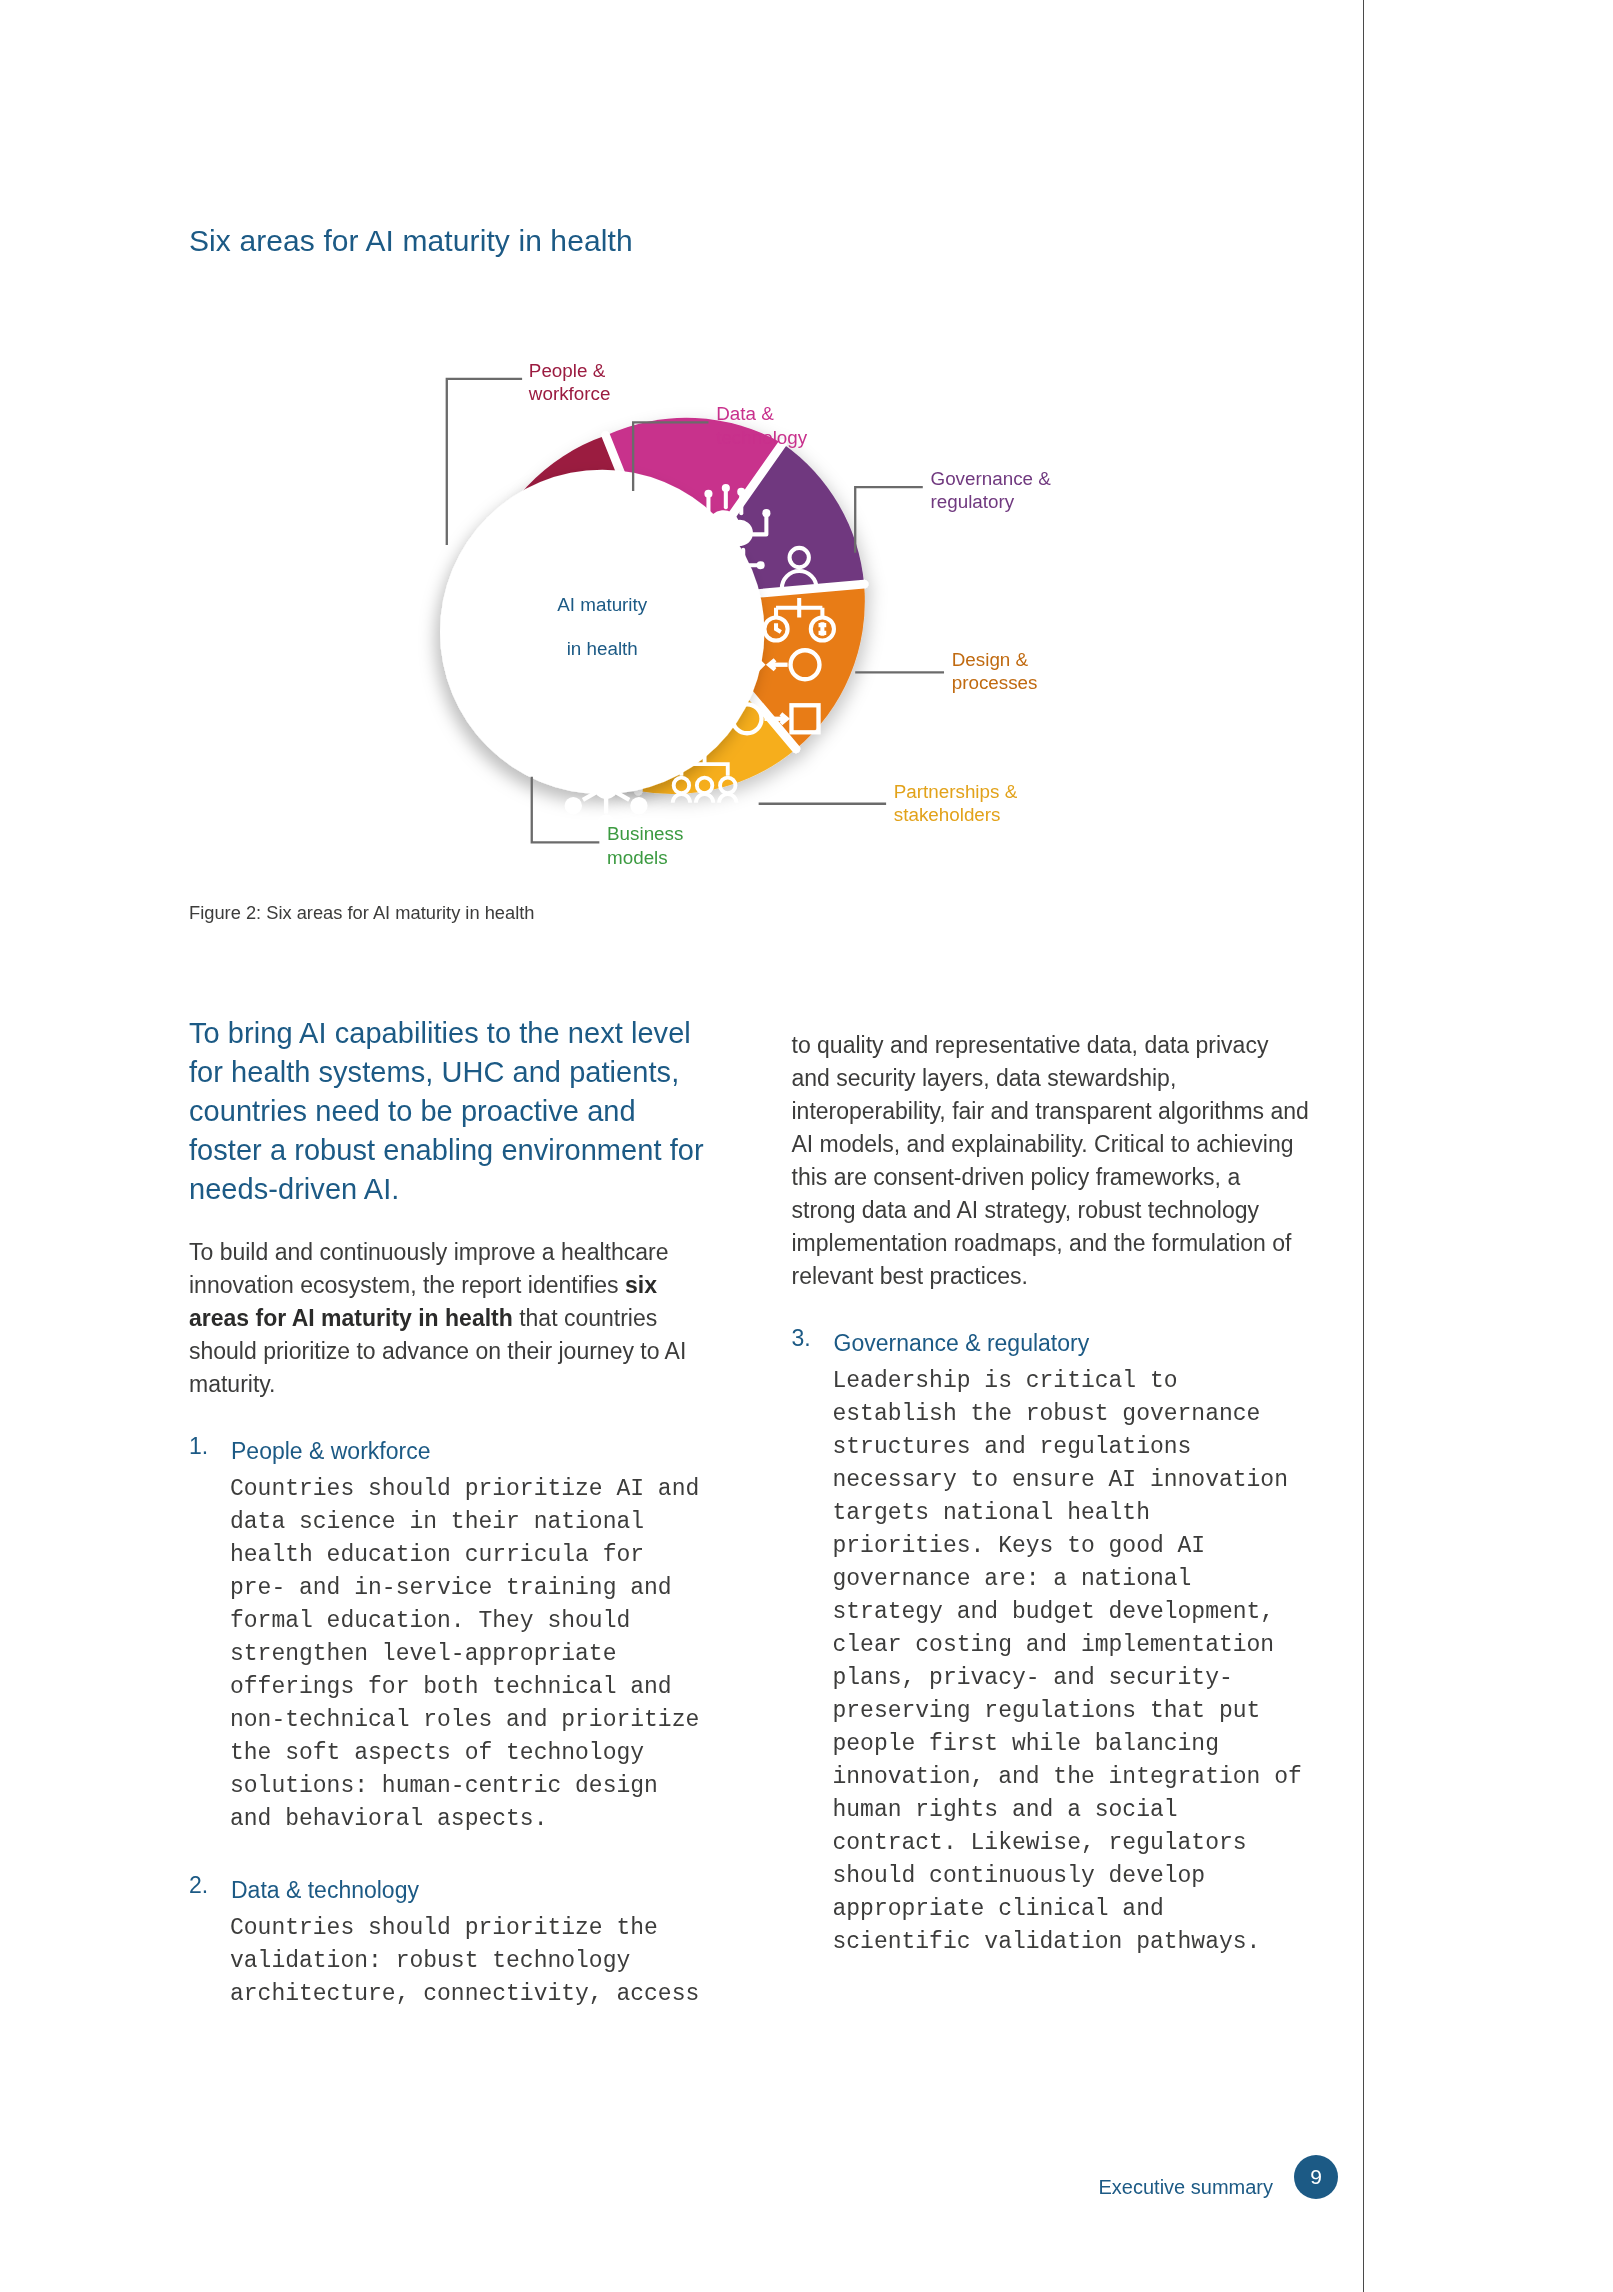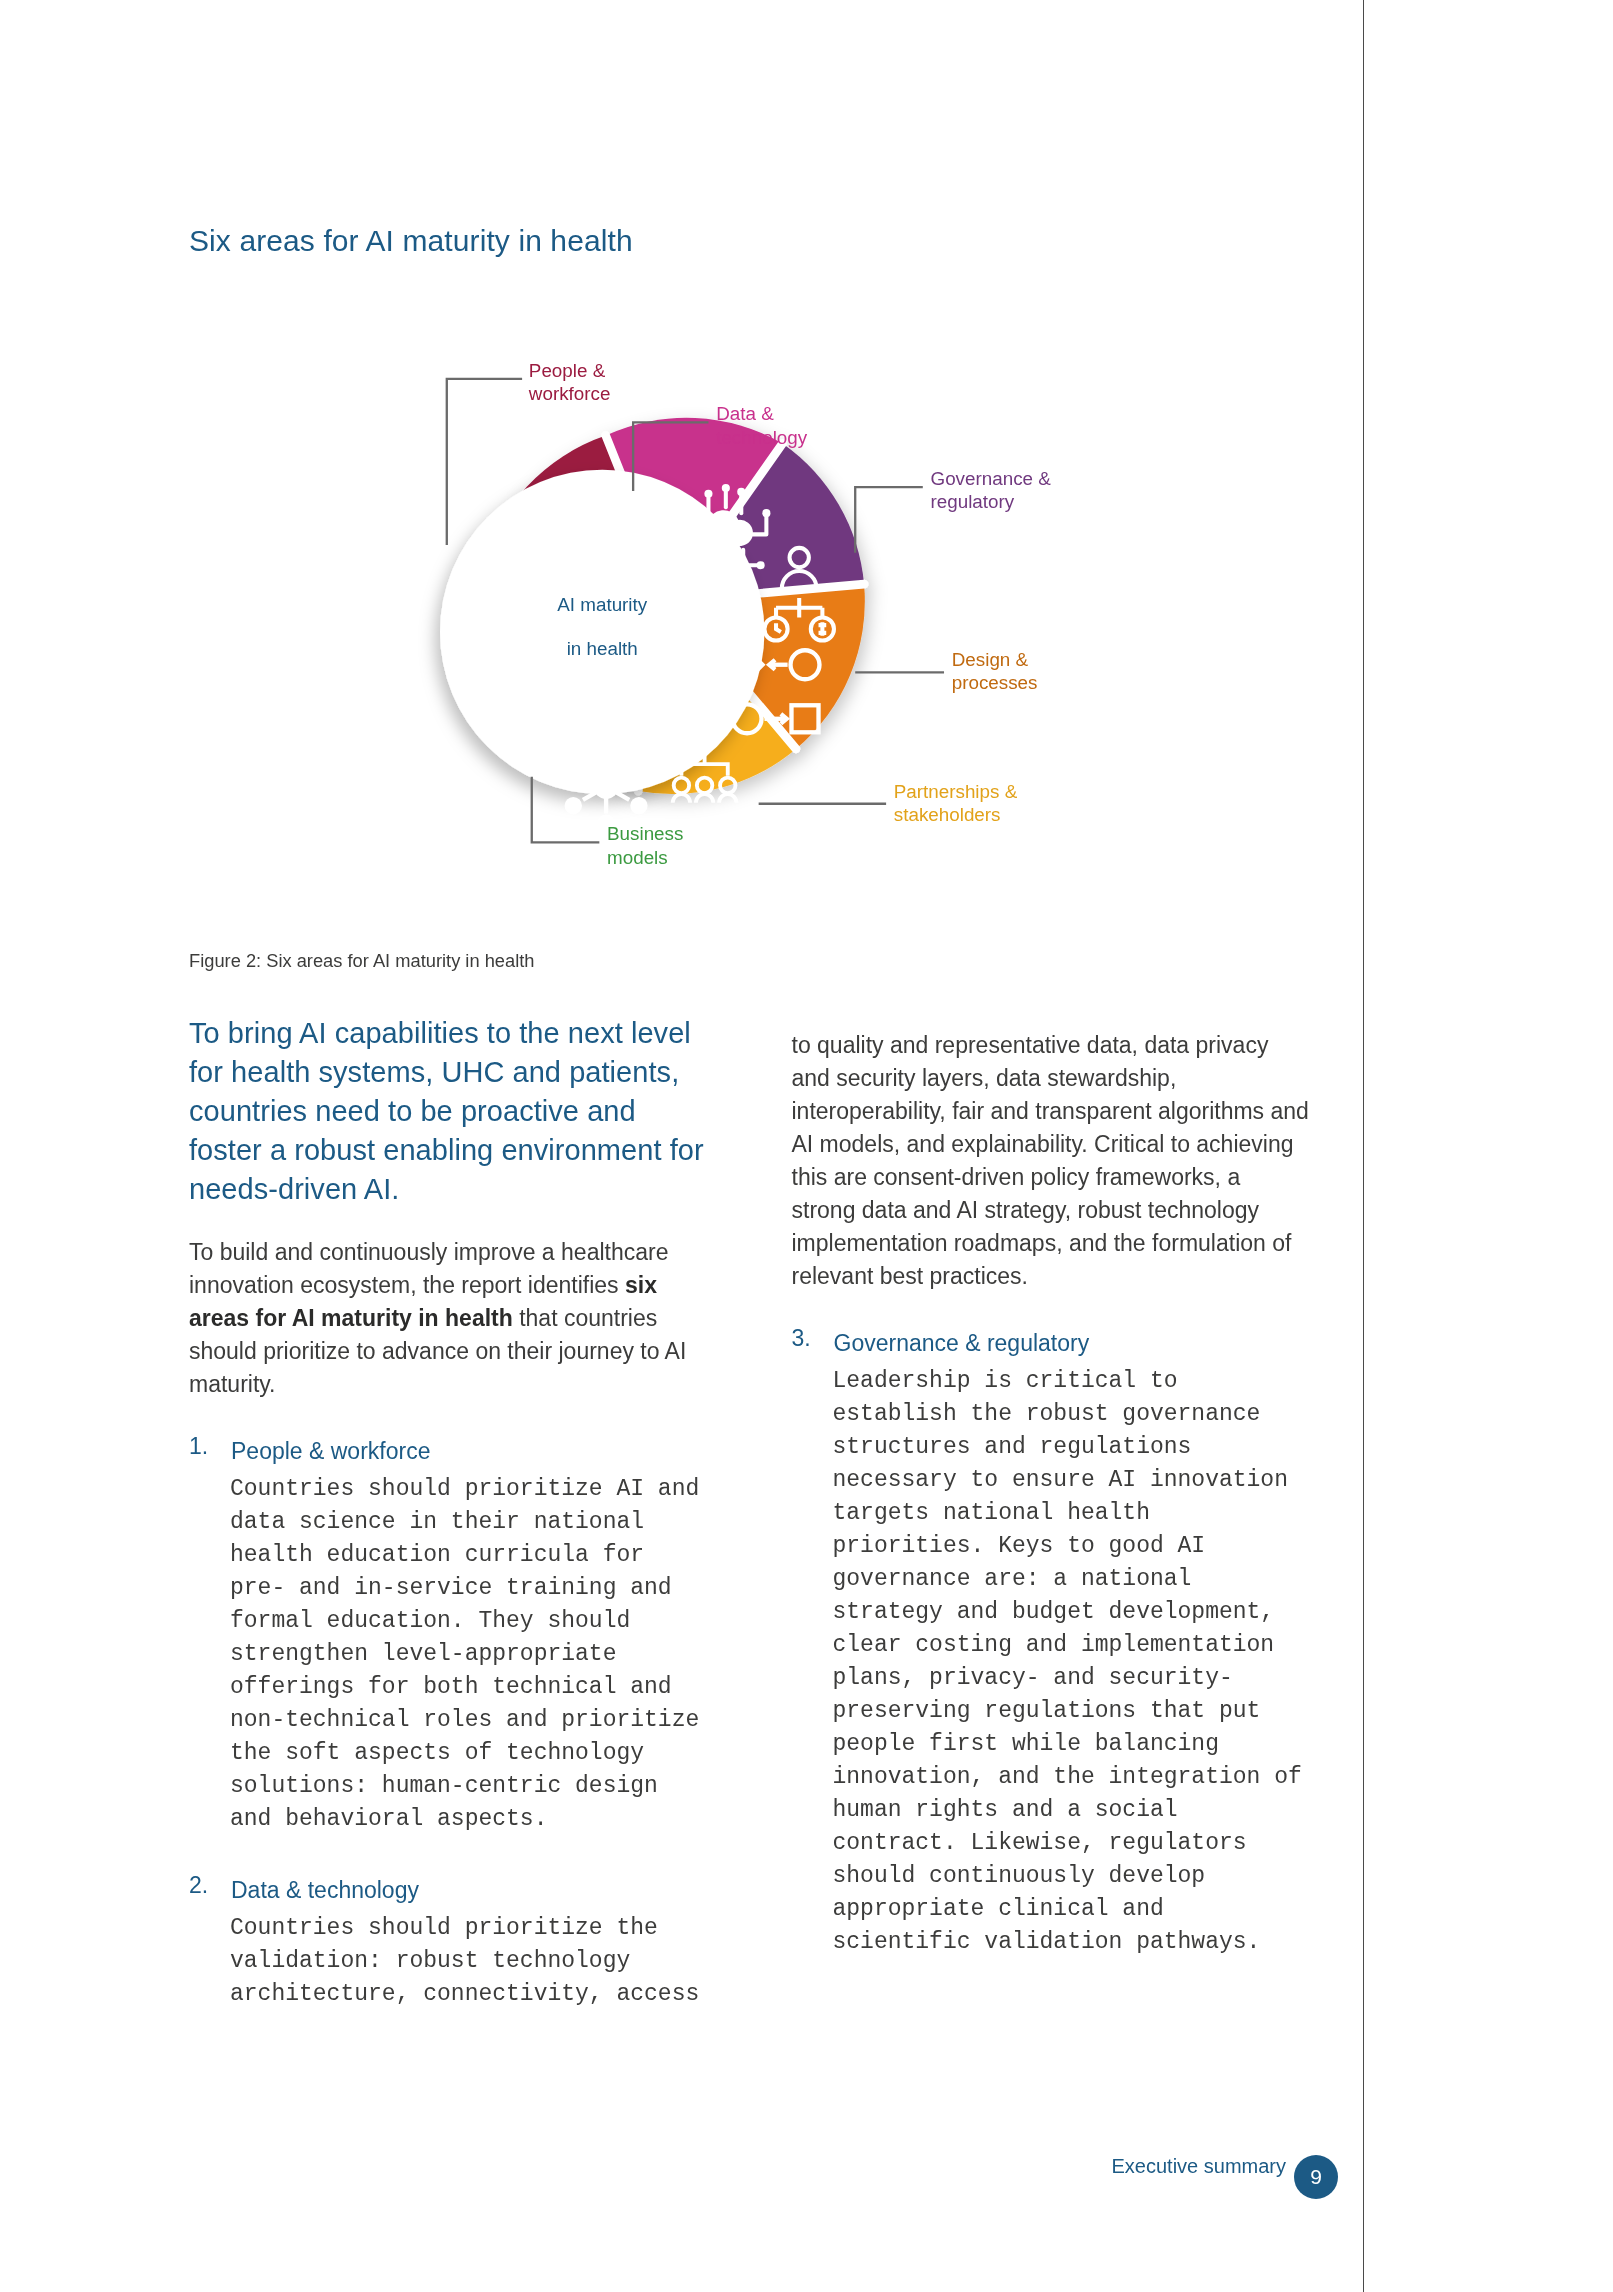--- a/index.html
+++ b/index.html
@@ -38,21 +38,21 @@
   
   .figure{
     position:absolute;
     left:189px;top:263px;
     width:1120px;height:676px;
   }
   .figure svg{display:block;}
 
   .figure-caption{
     position:absolute;
-    left:189px;top:950px;
+    left:189px;top:902px;
     font-size:18.3px;
     color:#3c3c3b;
     white-space:nowrap;
   }
 
   
   .cols{
     position:absolute;
     left:189px;top:1014px;
     width:1120px;
@@ -104,22 +104,22 @@
     font-family:Liberation Mono, monospace;
   }
   .col.right .item{margin-top:0;}
 
   
   .footer{
     position:absolute;
     right:275px;
     bottom:93px;
     display:flex;
-    align-items:flex-start;
-    gap:8px;
+    align-items:flex-end;
+    gap:21px;
   }
   .footer-label{
     font-size:20px;
     color:#1c5a85;
     white-space:nowrap;
   }
   .page-badge{
     width:44px;height:44px;
     border-radius:50%;
     background:#1c5a85;

